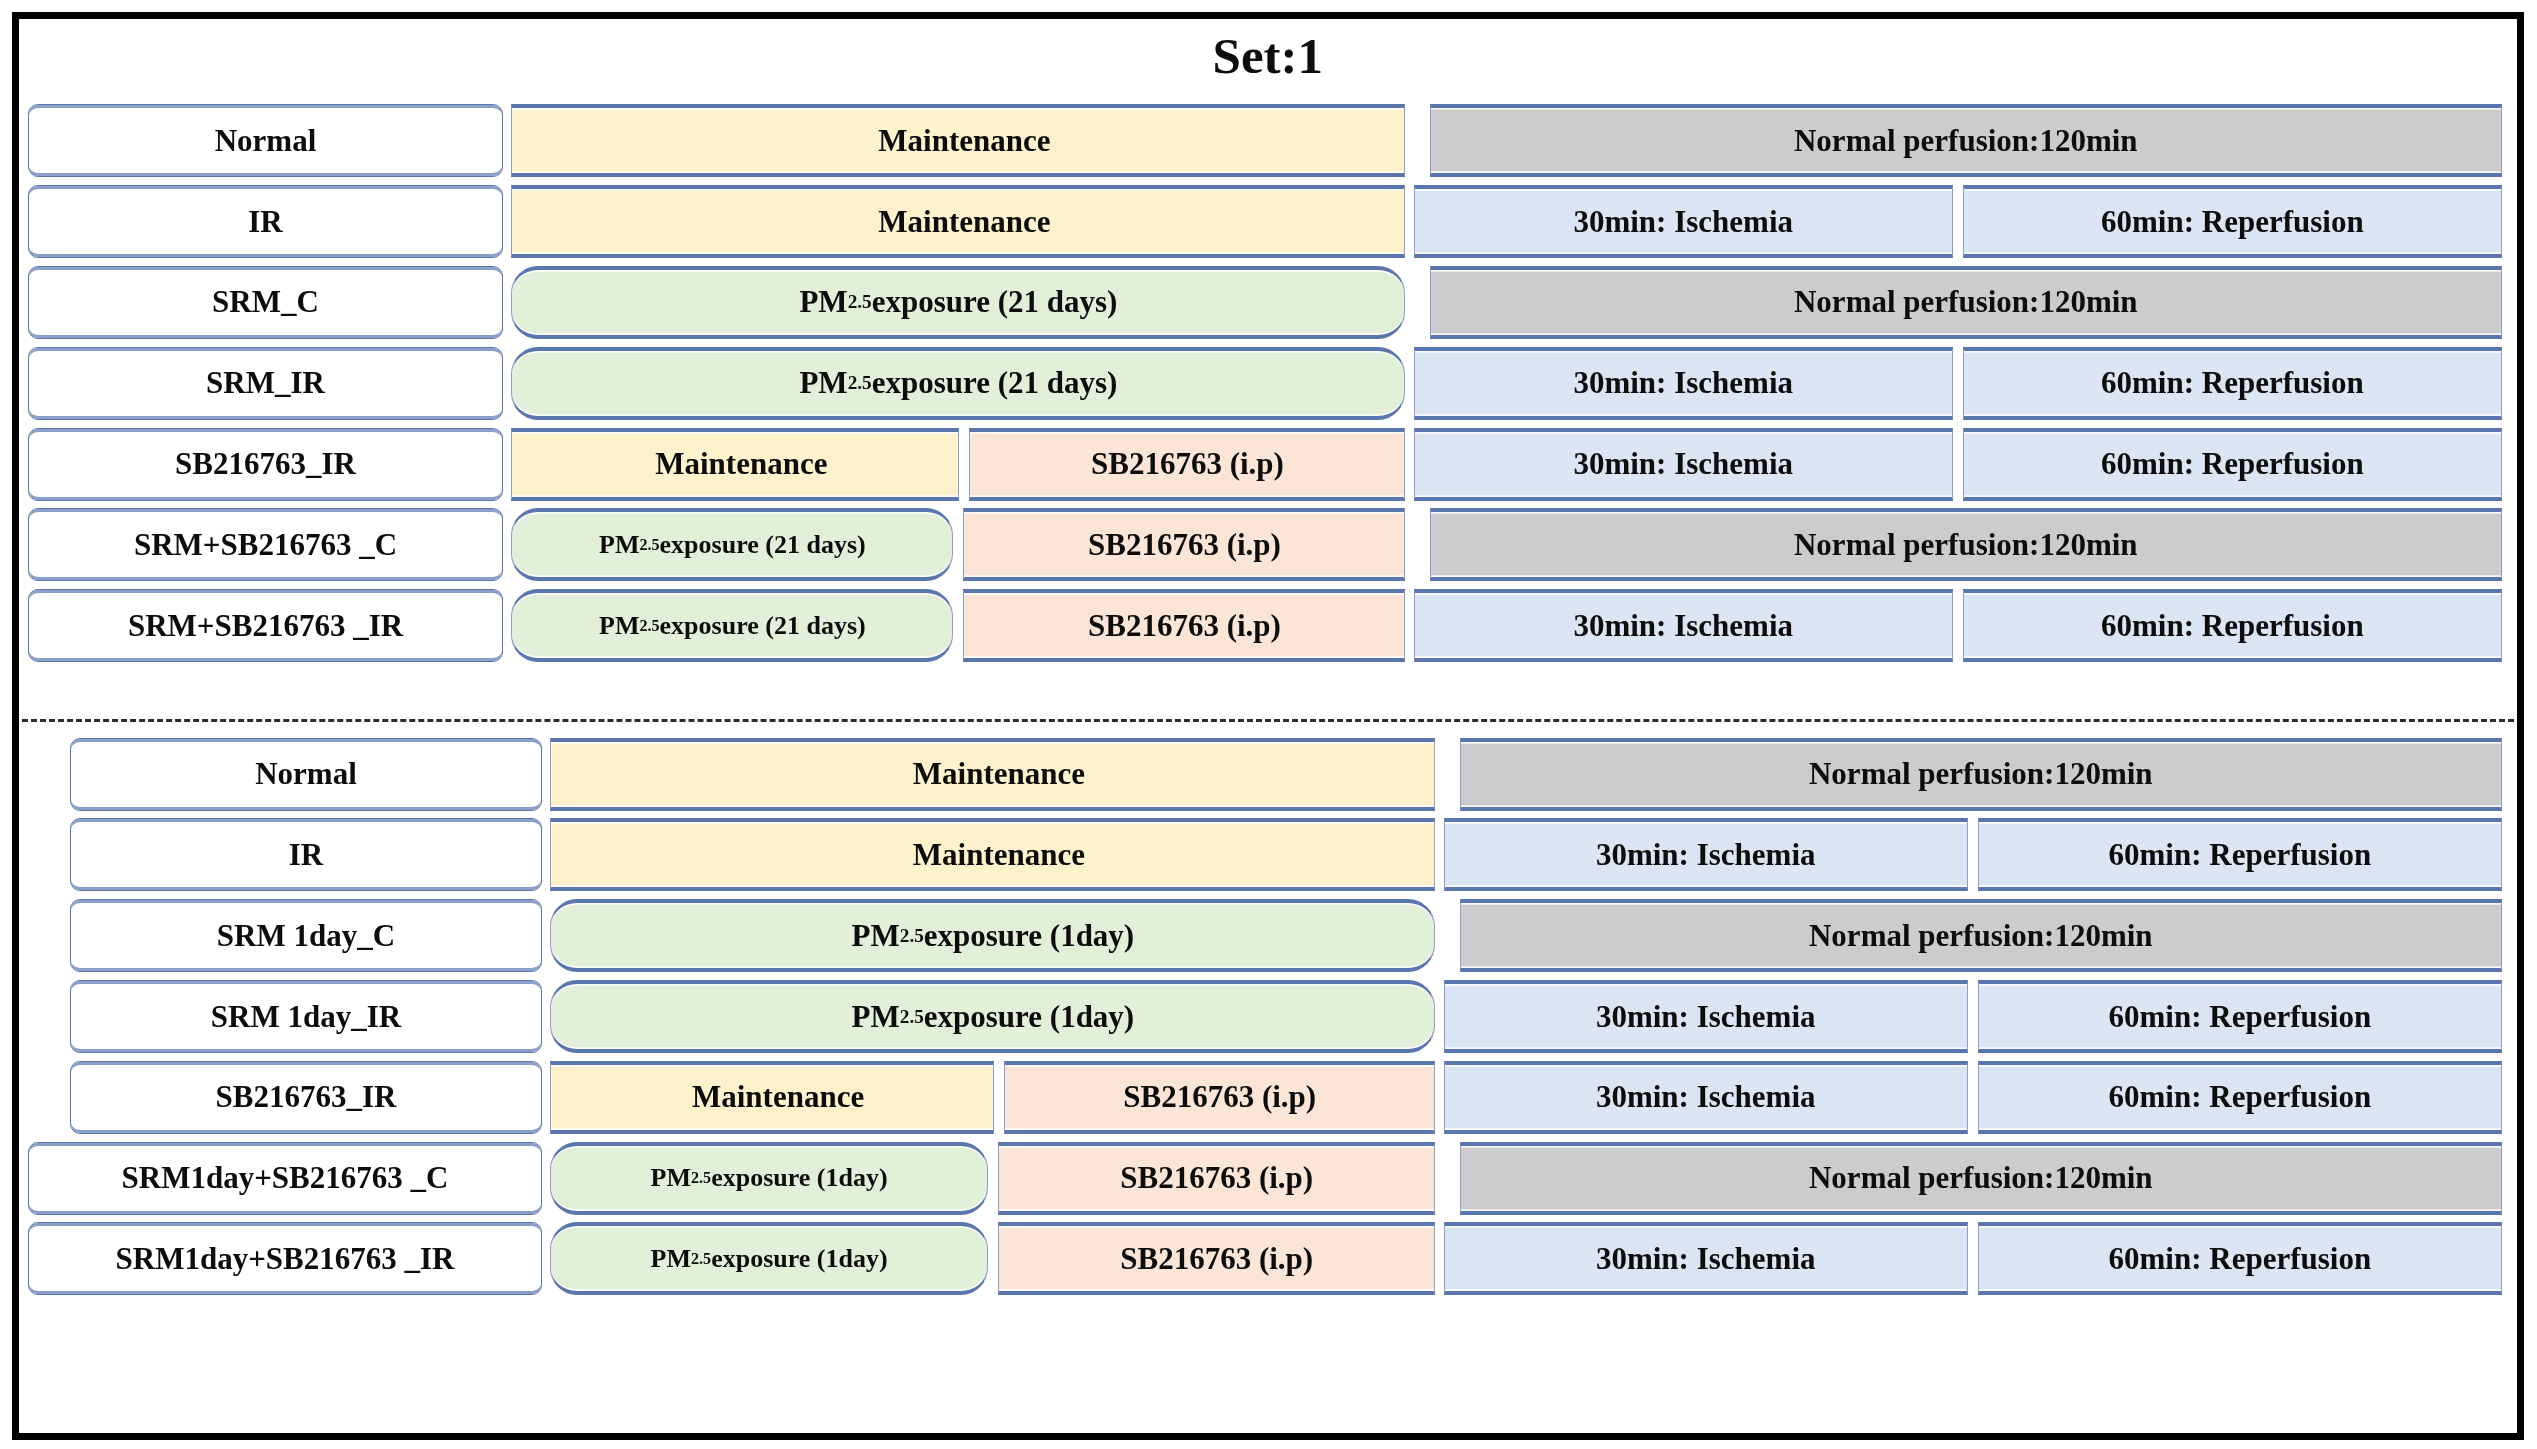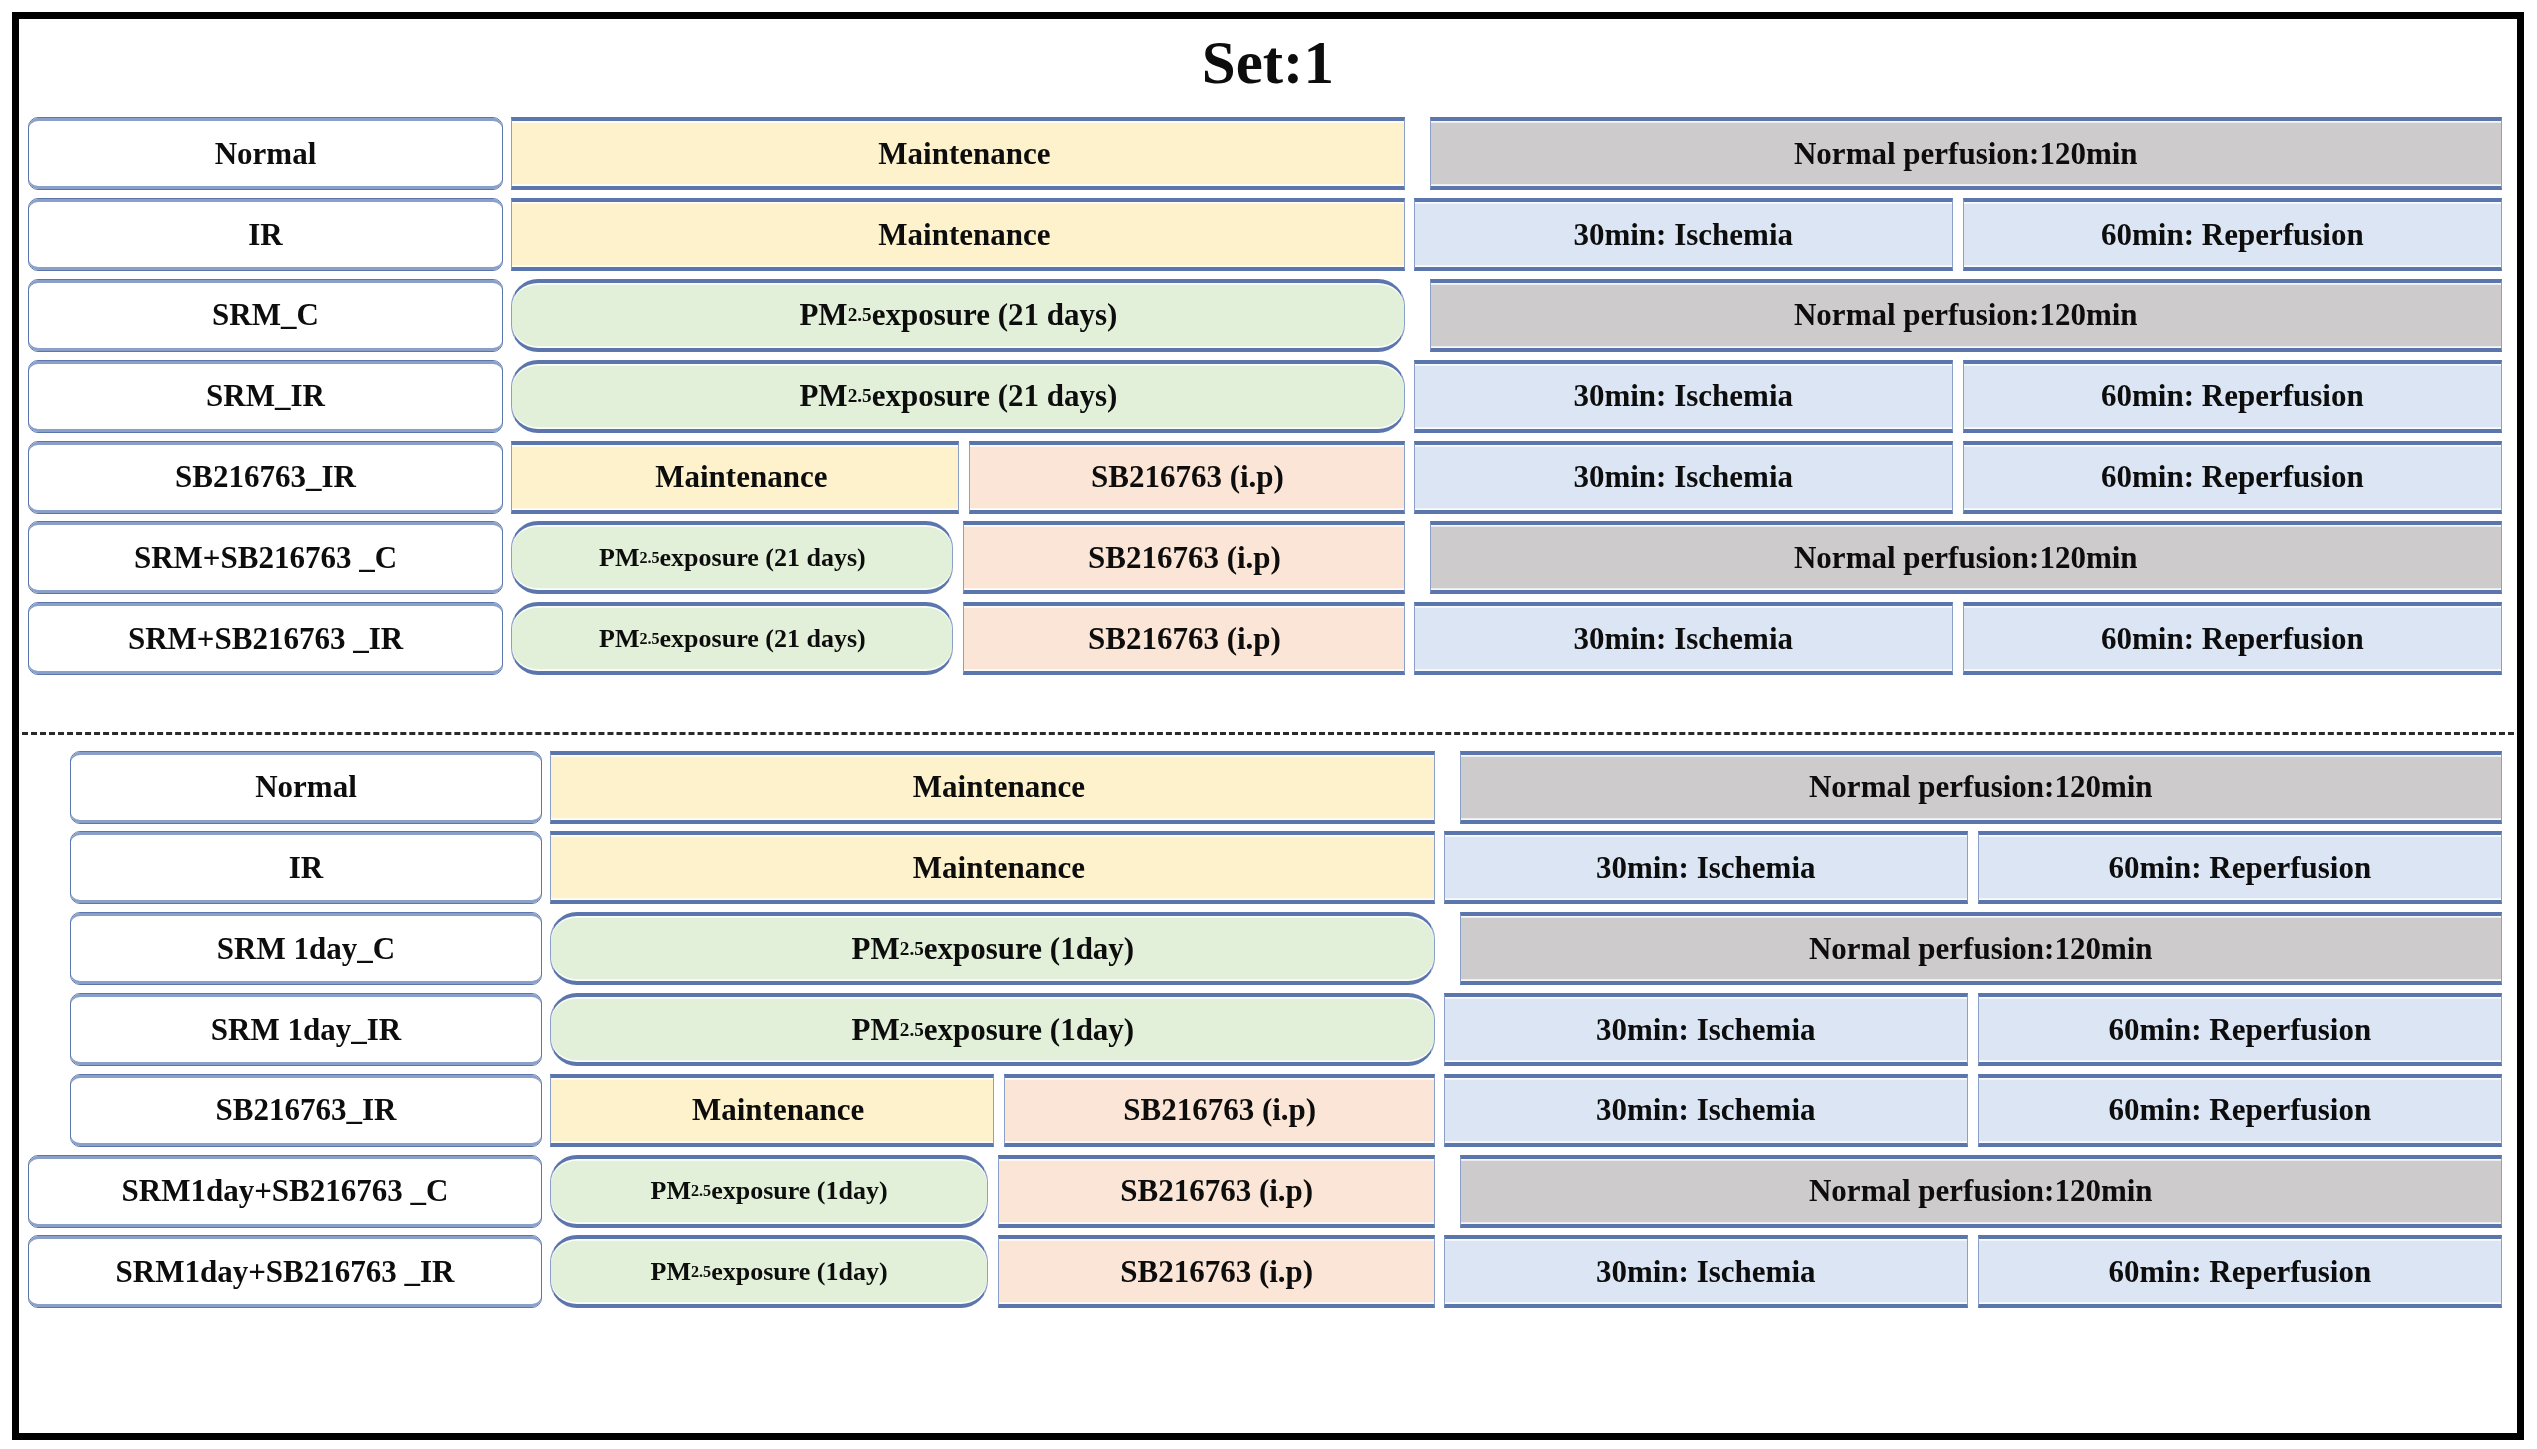--- a/index.html
+++ b/index.html
@@ -1,18 +1,18 @@
 <!DOCTYPE html>
 <html style="--maintenance_fill: #fdf2cc; --pm_fill: #e2efd9; --drug_fill: #fbe5d6; --perfusion_fill: #cdcbcb; --ir_fill: #dbe5f3; --label_fill: #ffffff; --box_border: #5a76ad; --box_border_light: #8aa0c8; --frame_border: #000000; --separator: #2a2a2a; --text: #0d0d0d;font-size:9.6px"><head>
 <meta charset="utf-8">
 <style>
   html,body{margin:0;padding:0;background:#ffffff;}
   body{width:2538px;height:1450px;position:relative;font-family:"Liberation Serif","DejaVu Serif",serif;color:var(--text,#0d0d0d);overflow:hidden;}
   .frame{position:absolute;left:12px;top:12px;right:14.3px;bottom:9.6px;border:7.2px solid var(--frame_border,#000);box-sizing:border-box;padding:3.6px 9px 0 9px;background:#fff;}
-  .set-title{text-align:center;font-weight:bold;font-size:61px;line-height:1.3;margin:0;}
+  .set-title{text-align:center;font-weight:bold;font-size:51px;line-height:1.3;margin:0;}
   .set-title.second{margin-top:23px;}
   .rows{display:flex;flex-direction:column;gap:7.8px;margin-top:15.5px;}
   .row{display:flex;height:73px;}
   
   .lbl-wrap{width:475px;flex:none;display:flex;}
   .set2 .lbl-wrap{width:514px;padding-left:42px;box-sizing:border-box;}
   .set2 .row.wide .lbl-wrap{padding-left:0;}
   .label-box{flex:1;background:var(--label_fill,#fff);border:1.8px solid var(--box_border,#5a76ad);border-radius:10px;box-sizing:border-box;display:flex;align-items:center;justify-content:center;font-weight:bold;font-size:31px;box-shadow:inset 0 3.6px 0 -0.6px var(--box_border_light,#8aa0c8),inset 0 -3.6px 0 -0.6px var(--box_border_light,#8aa0c8);}
   
   .prep{width:894px;flex:none;margin-left:8.4px;display:flex;gap:10.2px;}

